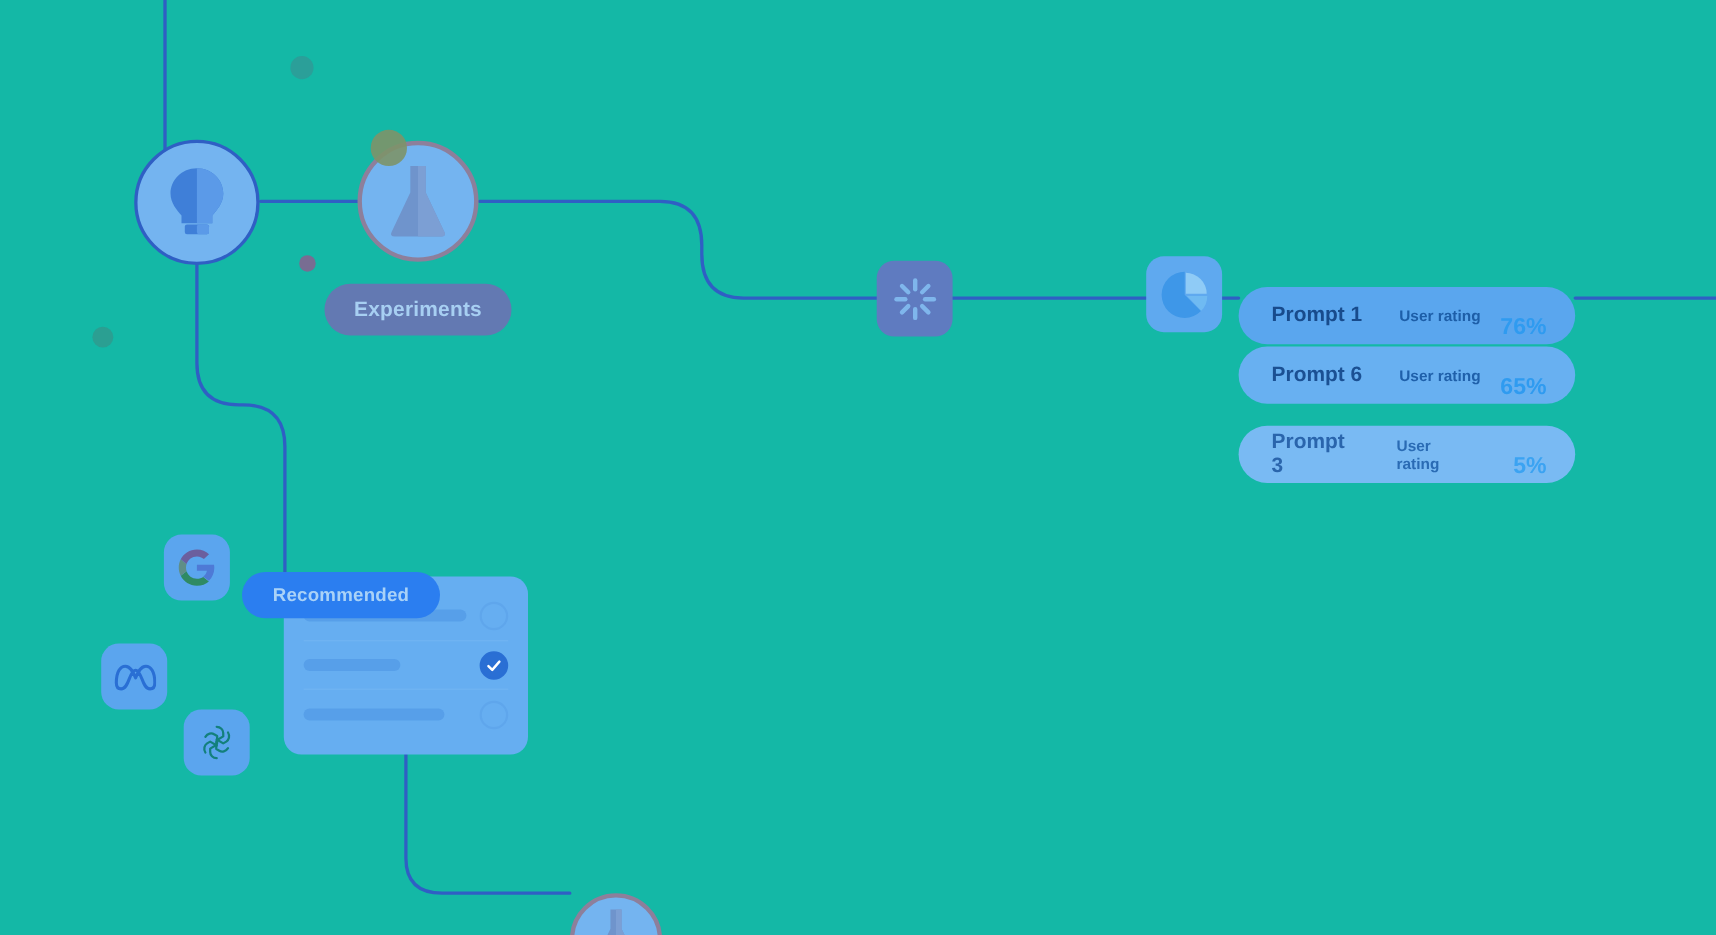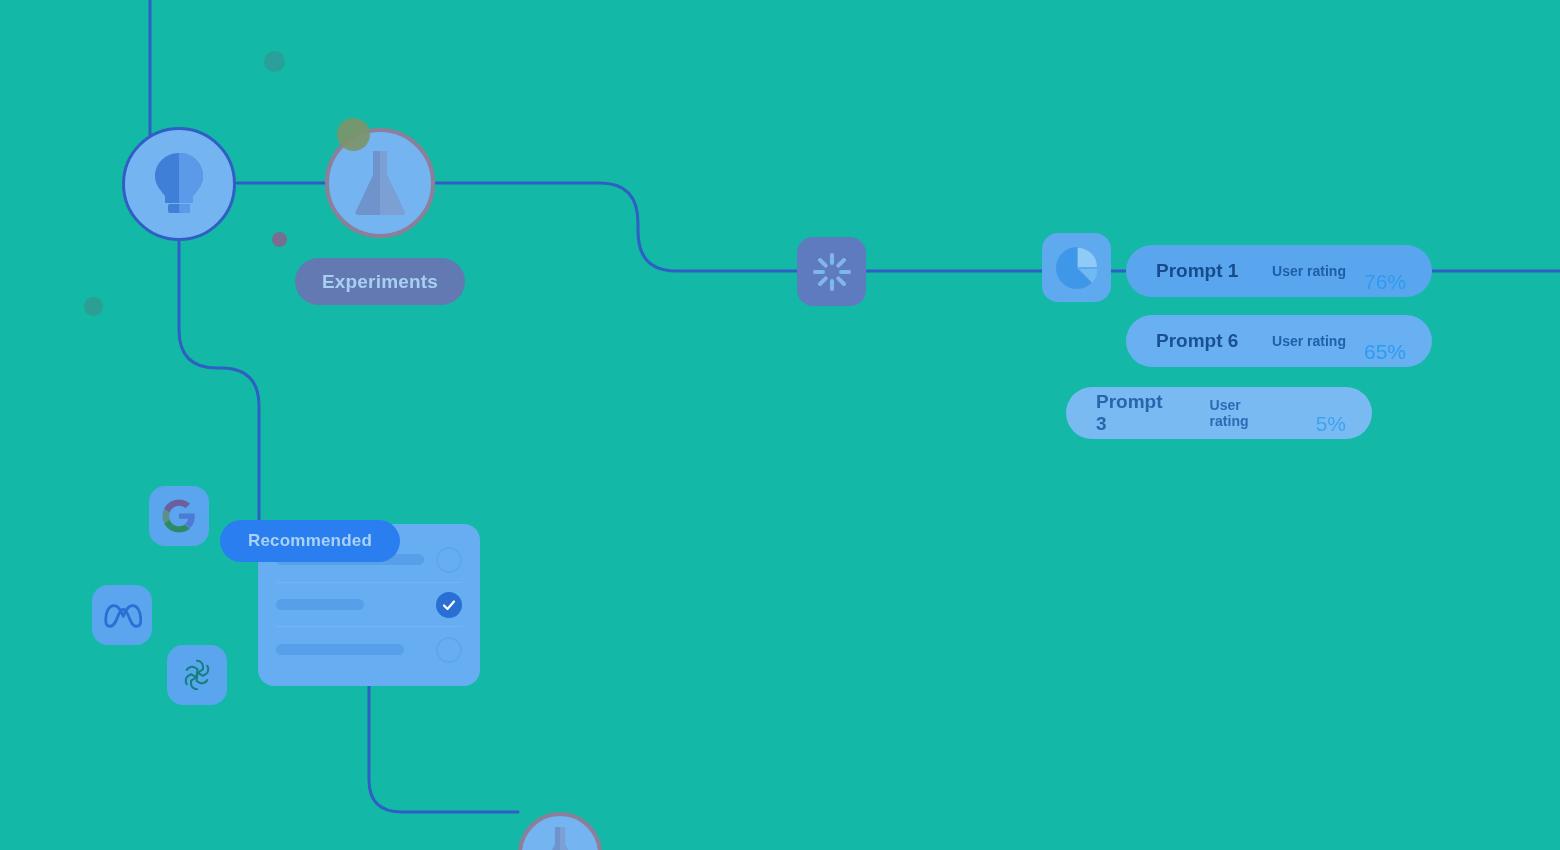--- a/index.html
+++ b/index.html
@@ -69,21 +69,21 @@
   .prompt-row {
     position: absolute;
     height: 52px;
     border-radius: 999px;
     display: flex; align-items: center;
     padding: 0 26px 0 30px;
     gap: 18px;
   }
   .prompt-name   { font-size: 19px; font-weight: bold; }
   .prompt-rating { font-size: 14px; font-weight: bold; }
-  .prompt-value  { font-size: 21px; font-weight: normal; margin-top: 21px; }
+  .prompt-value  { font-size: 21px; font-weight: bold; margin-top: 21px; }
 
   
   #select-card {
     position: absolute;
     left: 258px; top: 524px;
     width: 222px; height: 162px;
     background: #66aef1;
     border-radius: 16px;
     padding: 14px 18px;
     display: flex; flex-direction: column; justify-content: space-around;
@@ -172,33 +172,33 @@
   </div>
 
   <div class="chip chip-light" style="left:1042px; top:233px; width:69px; height:69px;">
     <svg width="46" height="46" viewBox="0 0 46 46">
       <path d="M23 23 L23 2 A21 21 0 0 0 23 44 A21 21 0 0 0 37.8 37.8 Z" fill="#3e97e8"></path>
       <path d="M24 22 L24 3 A19 19 0 0 1 43 22 Z" fill="#8fcbf6"></path>
       <path d="M25 24 L43.5 24 A19 19 0 0 1 38 37.5 Z" fill="#6fbaf2"></path>
     </svg>
   </div>
 
-  <div class="prompt-row" style="left:1126px; top:245px; width:306px; background:#5aa6ee;justify-content:space-between;">
+  <div class="prompt-row" style="left:1126px; top:261px; width:306px; background:#5aa6ee;justify-content:space-between;">
     <span class="prompt-name" style="color:#184b8c;">Prompt 1</span>
     <span class="prompt-rating" style="color:#1d5ea8; margin-left:auto;">User rating</span>
     <span class="prompt-value" style="color:#2f9bf0;">76%</span>
   </div>
 
   <div class="prompt-row" style="left:1126px; top:315px; width:306px; background:#68b0f1;">
     <span class="prompt-name" style="color:#1b5093;">Prompt 6</span>
     <span class="prompt-rating" style="color:#1f60aa; margin-left:auto;">User rating</span>
     <span class="prompt-value" style="color:#2f9bf0;">65%</span>
   </div>
 
-  <div class="prompt-row" style="left:1066px; top:387px; width:306px; background:#79baf3;gap:40px;">
+  <div class="prompt-row" style="left:1126px; top:387px; width:306px; background:#79baf3;gap:40px;">
     <span class="prompt-name" style="color:#2a65ac;">Prompt 3</span>
     <span class="prompt-rating" style="color:#2a6bb4; margin-left:auto;">User rating</span>
     <span class="prompt-value" style="color:#3ba3f2;">5%</span>
   </div>
 
   <div id="select-card">
     <div class="card-row">
       <span class="skeleton-bar" style="width:148px;"></span>
       <span class="radio">
         

